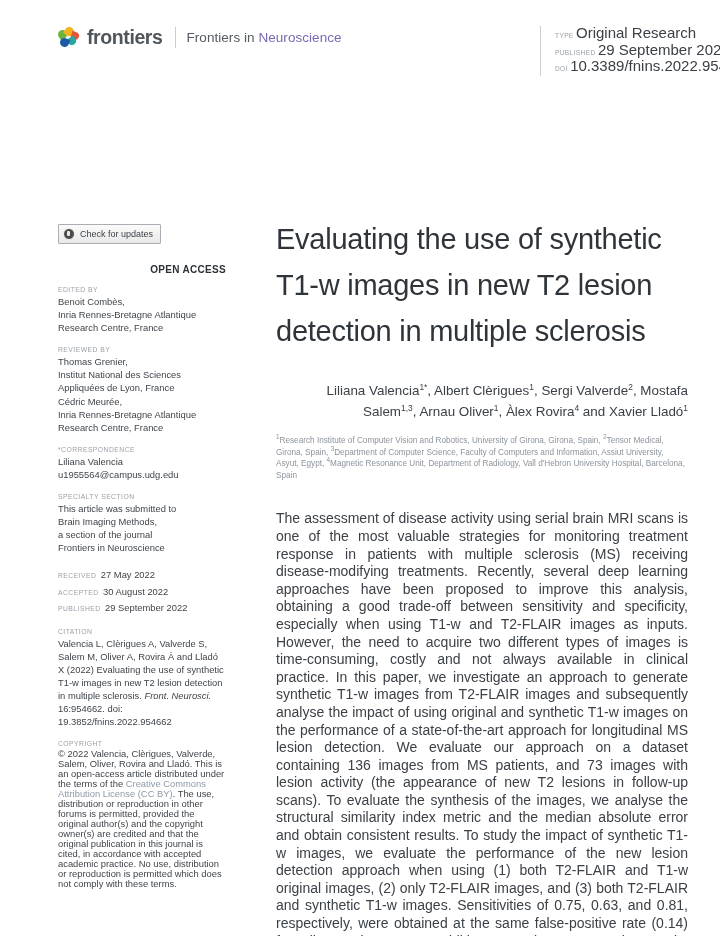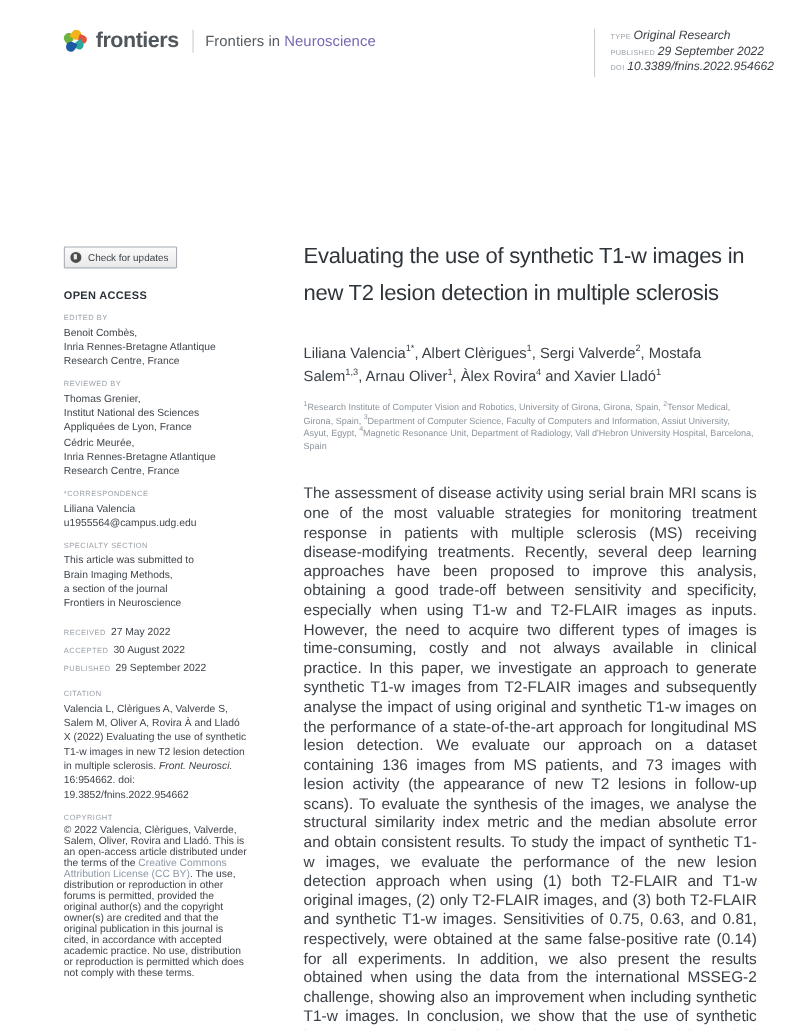--- a/index.html
+++ b/index.html
@@ -108,23 +108,22 @@
     white-space: nowrap;
   }
   .meta-label {
     font-size: 6.6px;
     letter-spacing: 0.35px;
     color: #9aa1a8;
     text-transform: uppercase;
     font-weight: normal;
   }
   .meta-value {
-    font-size: 11px;
+    font-size: 15px;
     color: #3b4147;
-    font-style: italic;
   }
 
   
   .sidebar {
     position: absolute;
     left: 58px;
     top: 224px;
     width: 168px;
   }
   .update-btn {
@@ -163,20 +162,21 @@
     color: #3d4349;
     white-space: nowrap;
   }
 
   .open-access {
     font-size: 10px;
     font-weight: bold;
     color: #2b3137;
     letter-spacing: 0.3px;
     margin-bottom: 11px;
+    text-align: right;
   }
   .sb-section {
     margin-bottom: 12px;
   }
   .sb-label {
     font-size: 6.8px;
     letter-spacing: 0.45px;
     color: #9aa1a8;
     text-transform: uppercase;
     margin-bottom: 2px;
@@ -212,32 +212,33 @@
   }
 
   
   .main {
     position: absolute;
     left: 276px;
     top: 216px;
     width: 412px;
   }
   .title {
-    font-size: 20px;
-    line-height: 34px;
+    font-size: 29px;
+    line-height: 46px;
     font-weight: normal;
     color: #2e3439;
     letter-spacing: -0.25px;
     margin: 0 0 26px 0;
   }
   .authors {
     font-size: 13.4px;
     line-height: 21px;
     color: #3b4147;
     margin-bottom: 13px;
+    text-align: right;
   }
   .authors sup {
     font-size: 8.4px;
     vertical-align: super;
     line-height: 0;
   }
   .affiliations {
     font-size: 8.2px;
     line-height: 11.6px;
     color: #8c949c;

